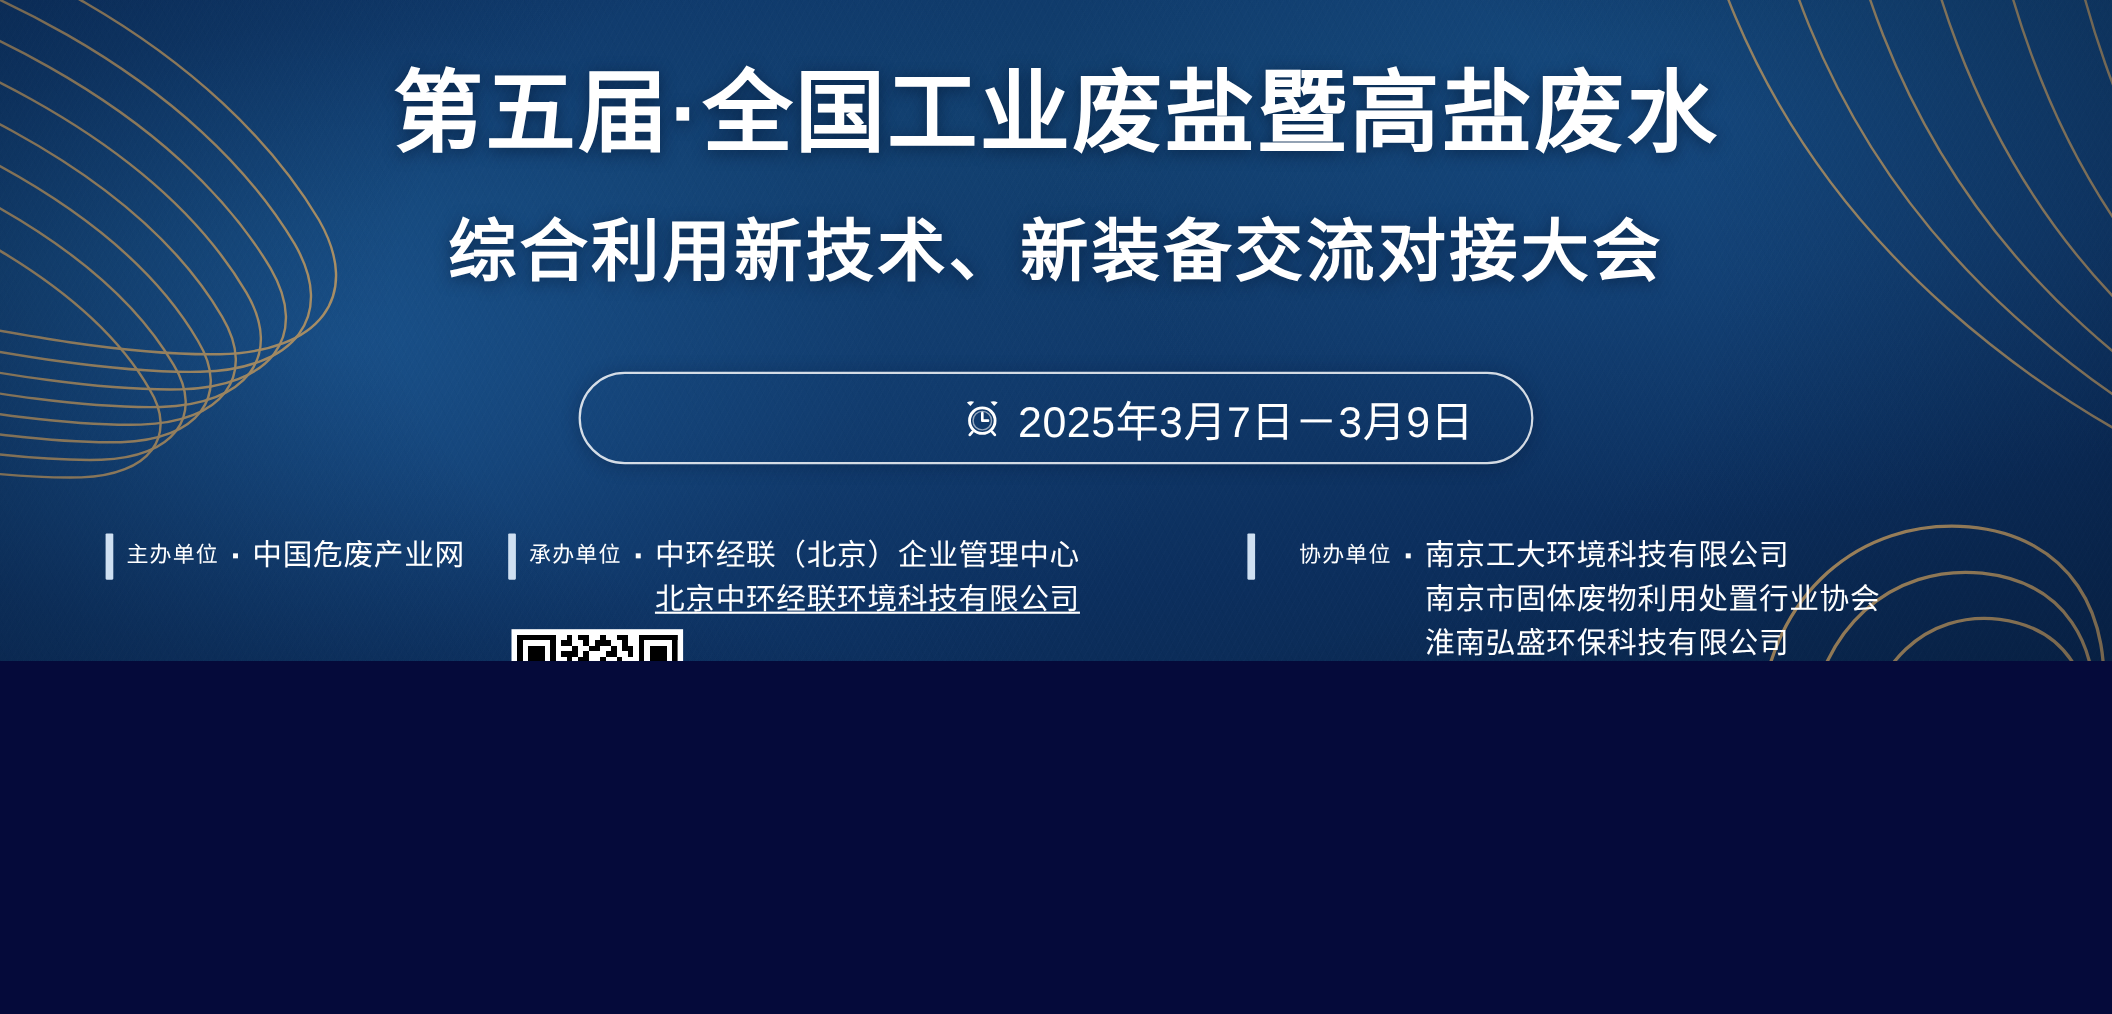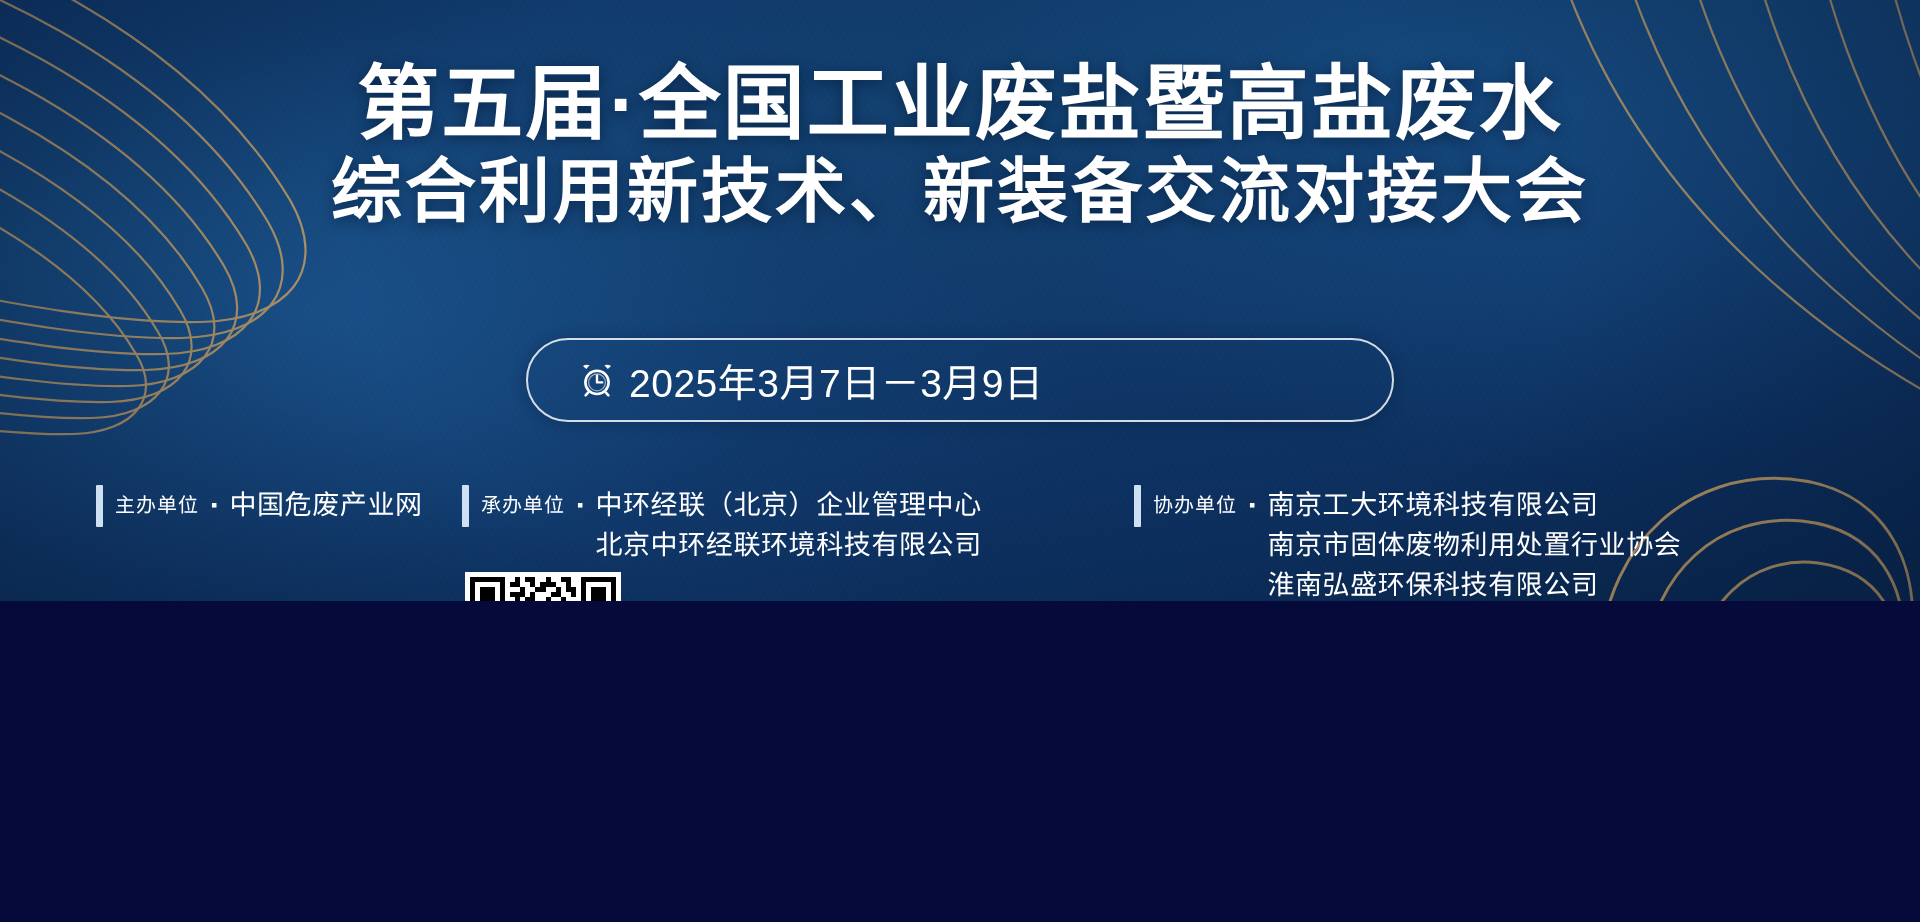--- a/index.html
+++ b/index.html
@@ -72,43 +72,44 @@
     color: #ffffff;
     font-family: "Liberation Sans", "DejaVu Sans", sans-serif;
     font-weight: 700;
     font-size: 82px;
     line-height: 1.16;
     letter-spacing: 2px;
     white-space: nowrap;
     text-shadow: 0 3px 14px rgba(2,18,44,0.55);
   }
   .title-line-2 {
-    font-size: 71px;
+    font-size: 62px;
     letter-spacing: 3px;
+    margin-top: 43px;
   }
 
   
   .pill-wrap {
     position: absolute;
     left: 0;
     right: 0;
     top: 338px;
     display: flex;
     justify-content: center;
     z-index: 5;
   }
   .pill {
     display: flex;
     align-items: center;
     gap: 56px;
     border: 2px solid rgba(255,255,255,0.82);
     border-radius: 46px;
     padding: 12px 52px;
     min-width: 760px;
-    justify-content: flex-start;
+    justify-content: flex-end;
     box-shadow: 0 2px 16px rgba(3,18,44,0.30);
   }
   .pill-item {
     display: flex;
     align-items: center;
     gap: 15px;
     color: #ffffff;
     font-size: 39px;
     font-weight: 400;
     white-space: nowrap;
@@ -122,21 +123,21 @@
     left: 96px;
     right: 50px;
     top: 485px;
     display: flex;
     align-items: flex-start;
     z-index: 5;
   }
   .org-col { display: flex; align-items: flex-start; }
   .org-col-1 { width: 366px; }
   .org-col-2 { width: 672px; }
-  .org-col-3 { width: auto; }
+  .org-col-3 { width: auto; gap: 28px; }
 
   .org-bar {
     width: 7px;
     height: 42px;
     background: #cfe0f2;
     margin-right: 12px;
     flex: 0 0 auto;
     border-radius: 1px;
   }
   .org-body { display: flex; align-items: flex-start; }
@@ -156,21 +157,21 @@
   }
   .org-names { display: flex; flex-direction: column; }
   .org-name {
     color: #ffffff;
     font-size: 27px;
     line-height: 40px;
     white-space: nowrap;
     letter-spacing: 0.6px;
   }
   .org-col-2 .org-names, .org-col-3 .org-names { align-items: flex-start; justify-content: space-between; }
-  .org-col-2 .org-name:nth-child(2) { align-self: flex-end; }
+  .org-col-2 .org-name:nth-child(2) { align-self: flex-end; text-decoration: underline; }
 
   
   .qr {
     position: absolute;
     left: 465px;
     top: 572px;
     width: 156px;
     height: 156px;
     background: #ffffff;
     padding: 5px;

